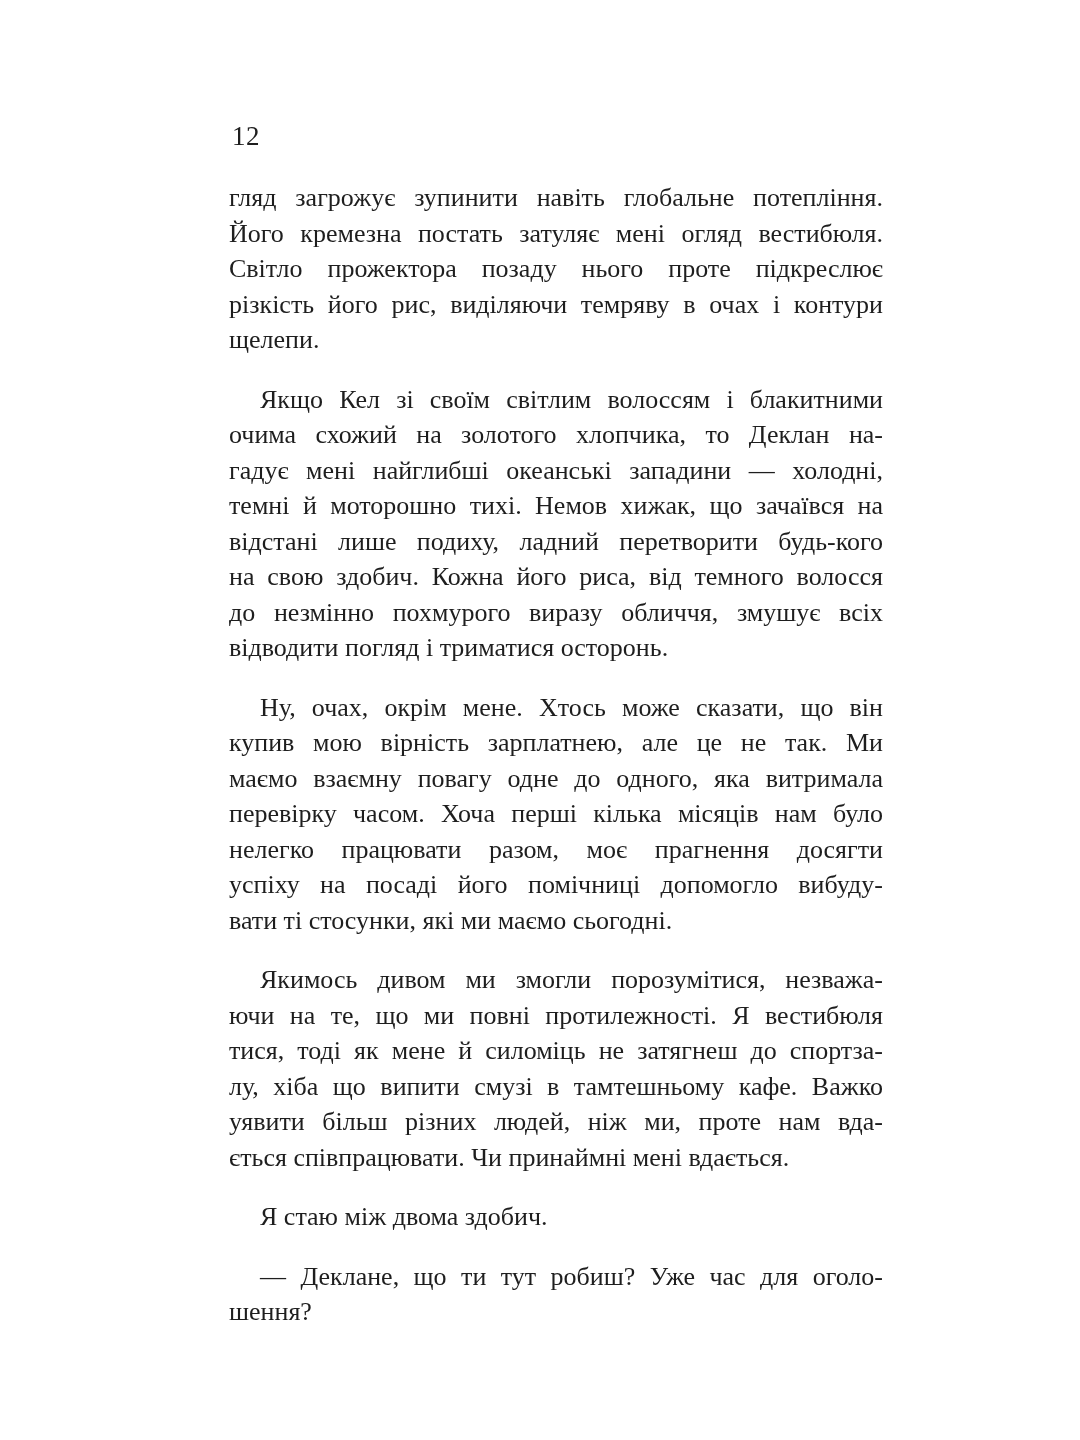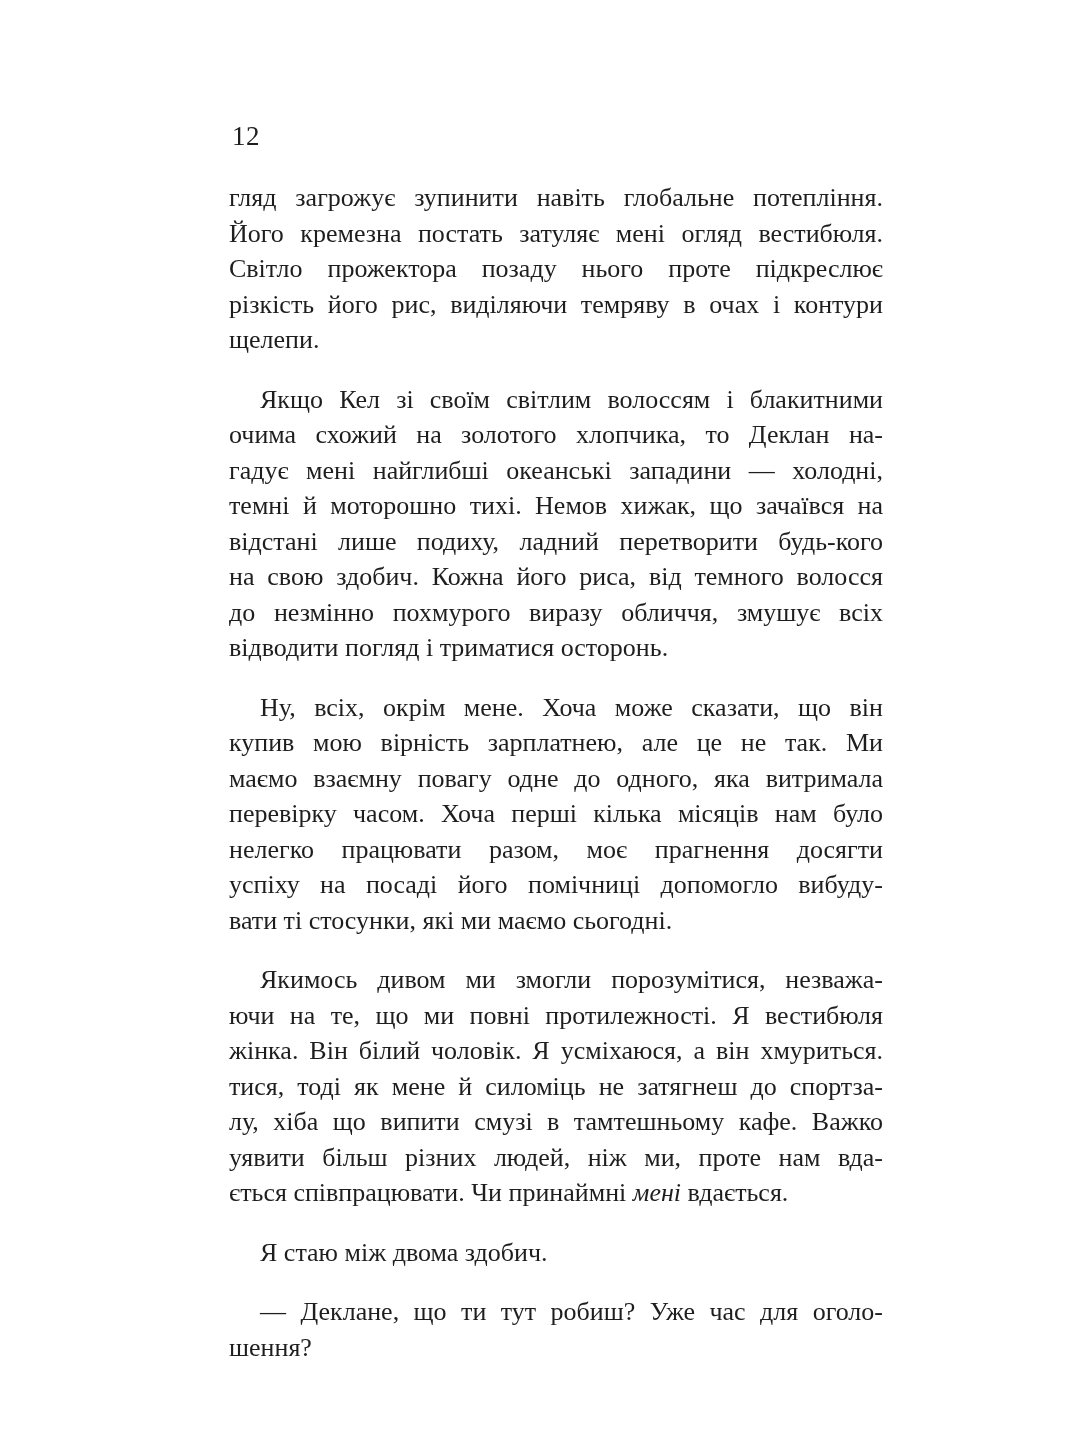--- a/index.html
+++ b/index.html
@@ -47,21 +47,20 @@
     white-space: normal;
   }
   .line.last {
     text-align-last: left;
   }
   .line.indent {
     text-indent: 31px;
     margin-top: 24px;
   }
   .it {
-    font-style: italic;
     margin-top: 32px;
   }
 </style>
 </head>
 <body>
 
 <div class="page" style="background: rgb(255, 255, 255); color: rgb(30, 30, 30);">
   <div class="page-number">12</div>
   <div class="text-block">
       <div class="para">
@@ -75,32 +74,31 @@
         <div class="line indent"><span>Якщо Кел зі своїм світлим волоссям і блакитними</span></div>
         <div class="line"><span>очима схожий на золотого хлопчика, то Деклан на-</span></div>
         <div class="line"><span>гадує мені найглибші океанські западини — холодні,</span></div>
         <div class="line"><span>темні й моторошно тихі. Немов хижак, що зачаївся на</span></div>
         <div class="line"><span>відстані лише подиху, ладний перетворити будь-кого</span></div>
         <div class="line"><span>на свою здобич. Кожна його риса, від темного волосся</span></div>
         <div class="line"><span>до незмінно похмурого виразу обличчя, змушує всіх</span></div>
         <div class="line last"><span>відводити погляд і триматися осторонь.</span></div>
       </div>
       <div class="para">
-        <div class="line indent"><span>Ну, всіх, окрім мене. Хоча може сказати, що він</span></div>
+        <div class="line indent"><span>Ну, очах, окрім мене. Хтось може сказати, що він</span></div>
         <div class="line"><span>купив мою вірність зарплатнею, але це не так. Ми</span></div>
         <div class="line"><span>маємо взаємну повагу одне до одного, яка витримала</span></div>
         <div class="line"><span>перевірку часом. Хоча перші кілька місяців нам було</span></div>
         <div class="line"><span>нелегко працювати разом, моє прагнення досягти</span></div>
         <div class="line"><span>успіху на посаді його помічниці допомогло вибуду-</span></div>
         <div class="line last"><span>вати ті стосунки, які ми маємо сьогодні.</span></div>
       </div>
       <div class="para">
         <div class="line indent"><span>Якимось дивом ми змогли порозумітися, незважа-</span></div>
         <div class="line"><span>ючи на те, що ми повні протилежності. Я вестибюля</span></div>
-        <div class="line"><span>жінка. Він білий чоловік. Я усміхаюся, а він хмуриться.</span></div>
         <div class="line"><span>тися, тоді як мене й силоміць не затягнеш до спортза-</span></div>
         <div class="line"><span>лу, хіба що випити смузі в тамтешньому кафе. Важко</span></div>
         <div class="line"><span>уявити більш різних людей, ніж ми, проте нам вда-</span></div>
         <div class="line last"><span>ється співпрацювати. Чи принаймні </span><span class="it">мені</span><span> вдається.</span></div>
       </div>
       <div class="para">
         <div class="line indent last"><span>Я стаю між двома здобич.</span></div>
       </div>
       <div class="para">
         <div class="line indent"><span>— Деклане, що ти тут робиш? Уже час для оголо-</span></div>

